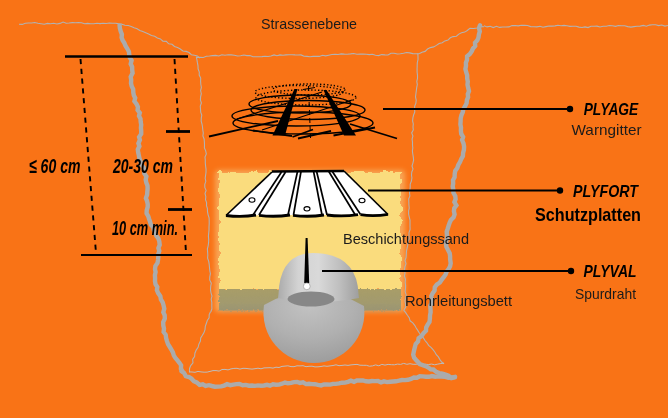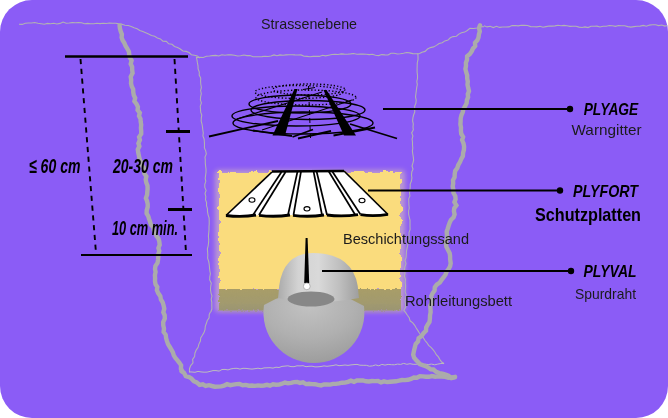--- a/index.html
+++ b/index.html
@@ -1,14 +1,14 @@
 <!DOCTYPE html>
 <html><head><meta charset="utf-8"><style>
 html,body{margin:0;padding:0;background:#fff;}
-#c{position:relative;width:668px;height:418px;overflow:hidden;background:#8b5cf6;border-radius:32px;}
+#c{position:relative;width:668px;height:418px;overflow:hidden;background:#f97316;}
 </style></head><body>
 <div id="c">
 <svg xmlns="http://www.w3.org/2000/svg" width="668" height="418" viewBox="0 0 668 418">
 <defs>
 <filter id="spray" x="-10%" y="-10%" width="120%" height="120%">
   <feTurbulence type="fractalNoise" baseFrequency="0.16" numOctaves="2" seed="7" result="n"></feTurbulence>
   <feDisplacementMap in="SourceGraphic" in2="n" scale="7" xChannelSelector="R" yChannelSelector="G"></feDisplacementMap>
 </filter>
 <filter id="spray2" x="-15%" y="-40%" width="130%" height="180%">
   <feTurbulence type="fractalNoise" baseFrequency="0.45" numOctaves="2" seed="4" result="n"></feTurbulence>

